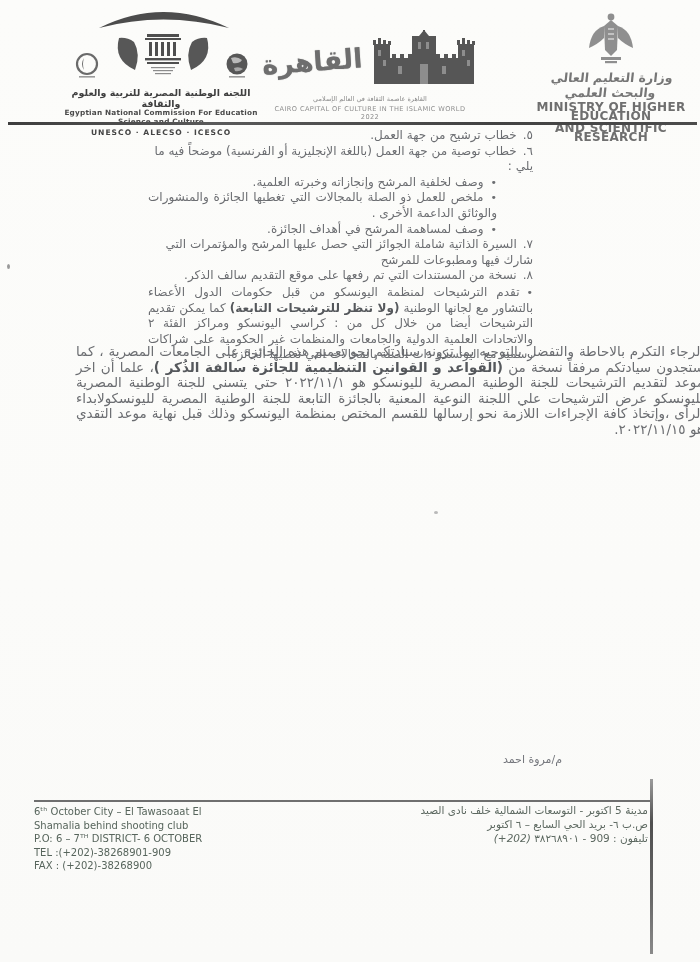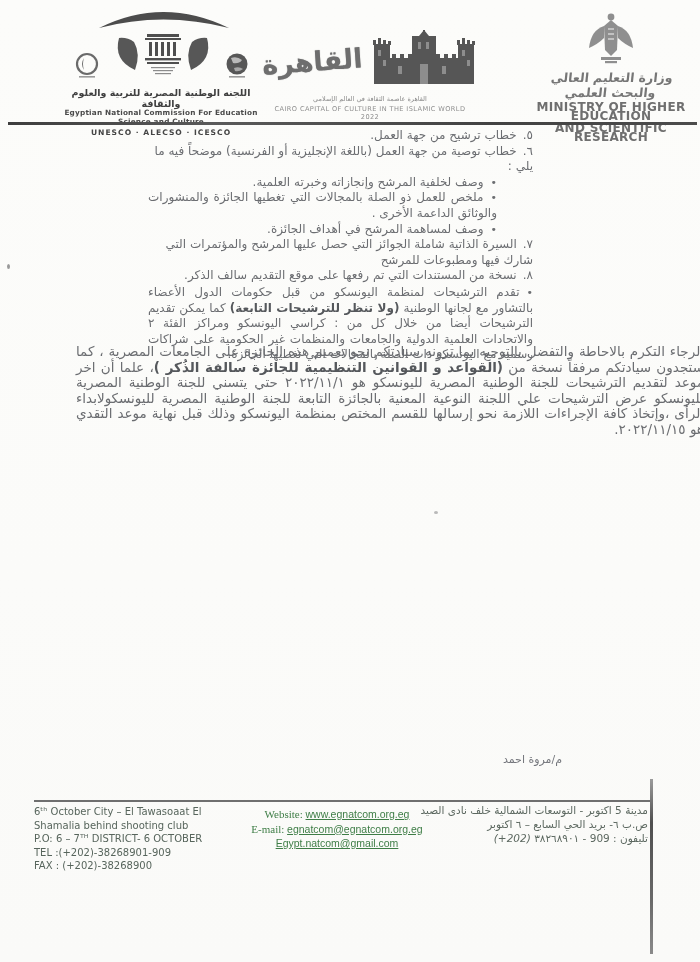--- a/index.html
+++ b/index.html
@@ -212,33 +212,20 @@
   <div class="fold"></div>
 
   <div class="f-left">
     <div>6ᵗʰ October City – El Tawasoaat El</div>
     <div>Shamalia behind shooting club</div>
     <div>P.O: 6 – 7ᵀᴴ DISTRICT- 6 OCTOBER</div>
     <div>TEL  :(+202)-38268901-909</div>
     <div>FAX : (+202)-38268900</div>
   </div>
 
-  <div class="f-center">
-    <div>
-      <span>Website:</span>
-      <span class="lnk">www.egnatcom.org.eg</span>
-    </div>
-    <div>
-      <span>E-mail:</span>
-      <span class="lnk">egnatcom@egnatcom.org.eg</span>
-    </div>
-    <div>
-      <span class="lnk">Egypt.natcom@gmail.com</span>
-    </div>
-  </div>
 
   <div class="f-right">
     <div>مدينة 5 اكتوبر -  التوسعات الشمالية خلف نادى الصيد</div>
     <div>ص.ب ٦- بريد الحي السابع – ٦ اكتوبر</div>
     <div>
       <span>تليفون : 909 - ٣٨٢٦٨٩٠١</span>
       <span class="code-ltr">(+202)</span>
     </div>
   </div>
 

